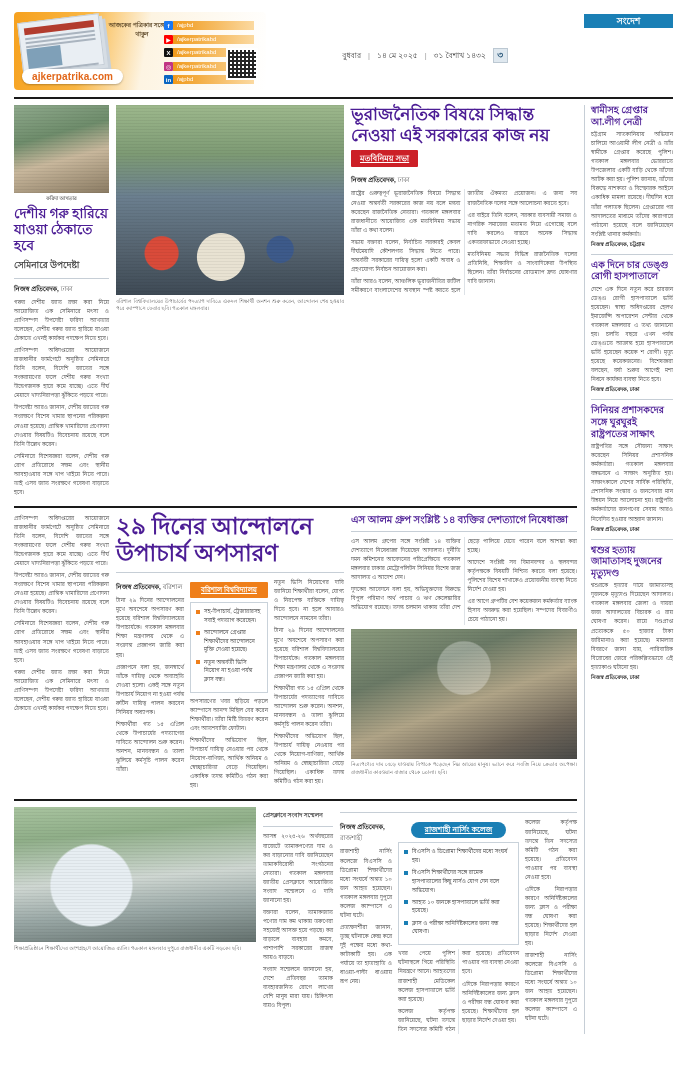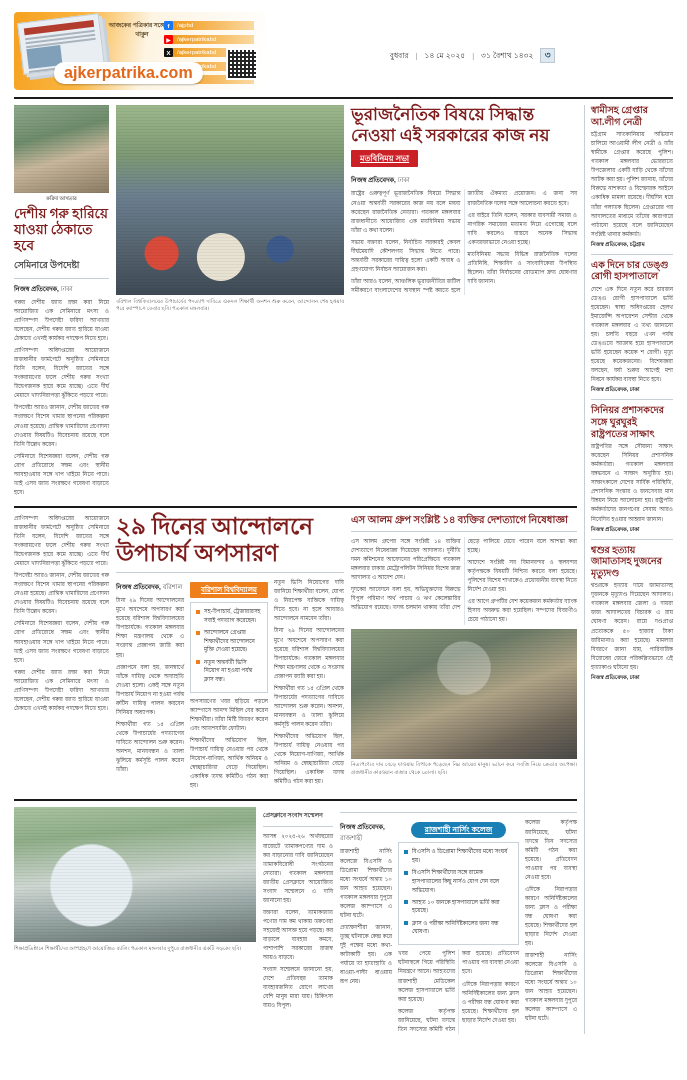--- a/index.html
+++ b/index.html
@@ -23,23 +23,22 @@
     position: absolute; left: 6px; top: 6px; width: 82px; height: 52px;
     background: #e9eef3; border: 1px solid #c3ccd5; transform: rotate(-7deg);
     box-shadow: 3px 3px 0 #d6dde4, 6px 6px 0 #c8d1da;
   }
   .promo-paper .pl { position:absolute; left:5px; right:5px; height:2px; background:#aab4bf; }
   .promo-paper .hd { position:absolute; left:5px; right:5px; top:5px; height:7px; background:#b23c2e; }
   .promo-paper .ph { position:absolute; left:5px; top:26px; width:34px; height:20px; background:#7fa0b8; }
   .promo-url {
     position: absolute; left: 8px; bottom: 6px;
     background: #ffffff; border-radius: 10px; padding: 2px 10px;
-    font-size: 16px; font-weight: bold; color: #e2671a; letter-spacing: .1px;
+    font-size: 10px; font-weight: bold; color: #e2671a; letter-spacing: .1px;
     box-shadow: 0 1px 2px rgba(0,0,0,.25);
-    margin-left: 32px;
   }
   .promo-tag {
     position: absolute; left: 92px; top: 9px; width: 72px; text-align: center;
     font-size: 6px; line-height: 1.5; color: #5a4525; font-weight: bold;
   }
   .social { position: absolute; left: 150px; top: 8px; width: 90px; }
   .srow { display: flex; align-items: center; height: 11px; margin-bottom: 2.5px; }
   .sic { width: 9px; height: 9px; flex: none; display:flex; align-items:center;justify-content:center;
          color:#fff; font-size:6px; font-weight:bold; border-radius:1px; }
   .sic.fb { background:#1877f2; } .sic.yt { background:#ff0000; }
@@ -82,21 +81,21 @@
   .masthead-right { width: 89px; flex: none; }
 
   .rule { height: 2px; background: #1a1a1a; margin: 7px 0 0; }
 
   
   .body-grid { display: flex; gap: 7px; margin-top: 6px; }
   .col-main { flex: 1; }
   .col-side { width: 89px; flex: none; border-left: 1px solid #c6ced6; padding-left: 6px; }
 
   
-  .hl { font-family:"Liberation Serif","DejaVu Serif",serif; font-weight:bold; color:#7f1d1d; line-height:1.22; }
+  .hl { font-family:"Liberation Serif","DejaVu Serif",serif; font-weight:bold; color:#4c1d95; line-height:1.22; }
   .hl-xl { font-size: 23px; line-height:1.16; }
   .hl-lg { font-size: 17px; }
   .hl-md { font-size: 13.5px; }
   .hl-sm { font-size: 10px; }
   .hl-xs { font-size: 9.5px; }
   .sub { font-size: 9px; color:#444; margin-top:3px; font-weight:bold;
          font-family:"Liberation Serif","DejaVu Serif",serif; }
   .byline { font-size: 6.5px; font-weight:bold; color:#111; margin:4px 0 3px; }
   .byline span { font-weight: normal; color:#555; }
   .bodytext { font-size: 5.6px; line-height: 1.62; color:#3a3a3a; text-align: justify; }
@@ -200,20 +199,23 @@
       <div class="dateline">
         <span>বুধবার</span>
         <span class="sep">|</span>
         <span>১৪ মে ২০২৫</span>
         <span class="sep">|</span>
         <span>৩১ বৈশাখ ১৪৩২</span>
         <span class="pagebox">৩</span>
       </div>
     </div>
 
+    <div class="masthead-right">
+      <div class="sidebar-head">সংদেশ</div>
+    </div>
   </div>
 
   <div class="rule"></div>
 
   <div class="body-grid">
 
     <div class="col-main">
 
       <div style="display:flex; gap:7px;">
 

